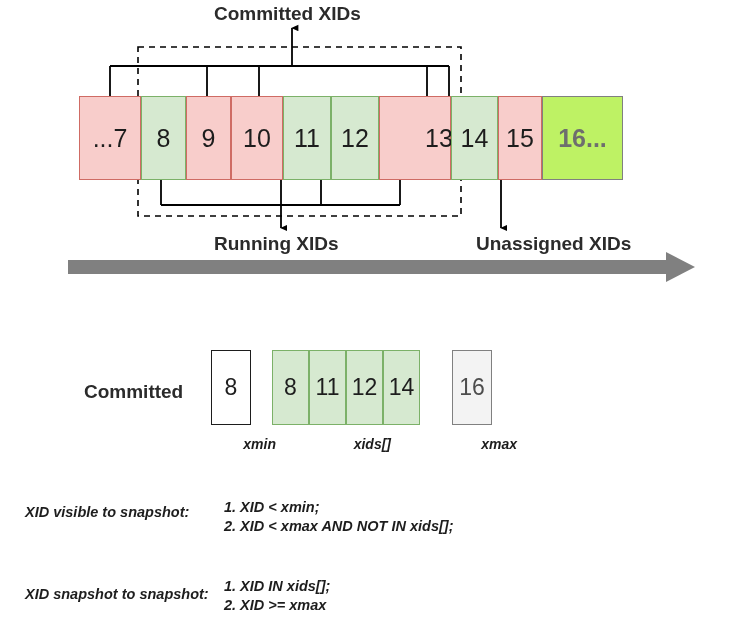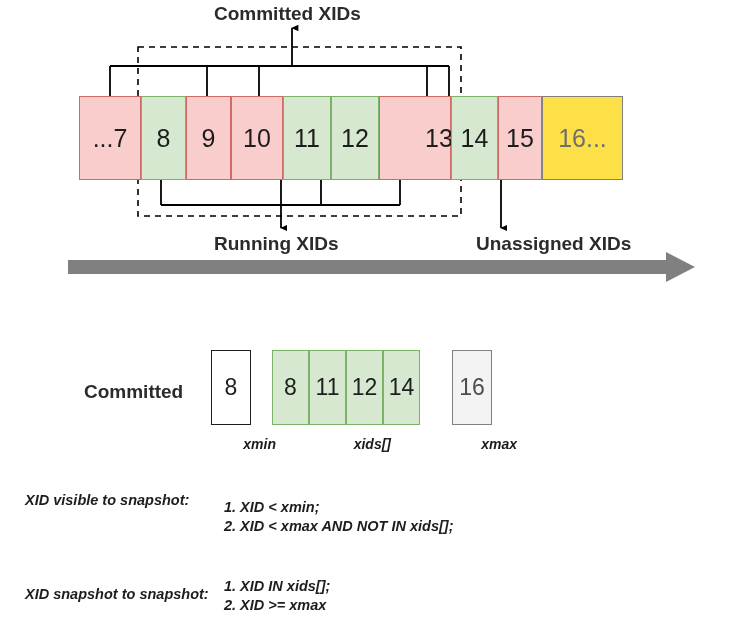--- a/index.html
+++ b/index.html
@@ -12,21 +12,21 @@
   svg.layer{position:absolute;left:0;top:0;width:740px;height:620px;pointer-events:none;}
 
   
   .xid-row{position:absolute;left:79px;top:96px;height:84px;display:flex;}
   .xid-cell{
     display:flex;align-items:center;justify-content:center;
     box-sizing:border-box;font-size:25px;line-height:1;
   }
   .xid-cell.committed{background:#f8cdcb;border:1px solid #cf6b64;color:#1d1d1d;}
   .xid-cell.running{background:#d6e9d0;border:1px solid #7cb168;color:#1d1d1d;}
-  .xid-cell.unassigned{background:#fde047;border:1px solid #808080;color:#6e6e6e;}
+  .xid-cell.unassigned{background:#bef264;border:1px solid #808080;color:#6e6e6e;font-weight:bold;}
 
   
   .lbl{position:absolute;font-weight:bold;font-size:19px;color:#2b2b2b;white-space:nowrap;}
   #label-committed{left:214px;top:3px;}
   #label-running{left:214px;top:233px;}
   #label-unassigned{left:476px;top:233px;}
 
   
   #snapshot-label{position:absolute;left:84px;top:381px;font-weight:bold;font-size:19px;color:#2b2b2b;}
   .snap-group{position:absolute;top:350px;height:75px;display:flex;}
@@ -43,21 +43,21 @@
   .snap-cell.wide{width:37px;}
   .cap{position:absolute;font-style:italic;font-weight:bold;font-size:14px;color:#1d1d1d;text-align:right;}
   #cap-xmin{left:186px;top:436px;width:90px;}
   #cap-xids{left:301px;top:436px;width:90px;}
   #cap-xmax{left:427px;top:436px;width:90px;}
 
   
   .rule-term{position:absolute;font-style:italic;font-weight:bold;font-size:14.5px;color:#1d1d1d;white-space:nowrap;}
   .rule-list{position:absolute;font-style:italic;font-weight:bold;font-size:14.5px;color:#1d1d1d;white-space:nowrap;}
   .rule-list div{margin-bottom:3px;}
-  #rule-visible-term{left:25px;top:492px;}
+  #rule-visible-term{left:25px;top:504px;}
   #rule-visible-items{left:224px;top:499px;}
   #rule-invisible-term{left:25px;top:586px;}
   #rule-invisible-items{left:224px;top:578px;}
 </style>
 </head>
 <body>
 
 <div id="stage">
 
   <svg class="layer" viewBox="0 0 740 620">

